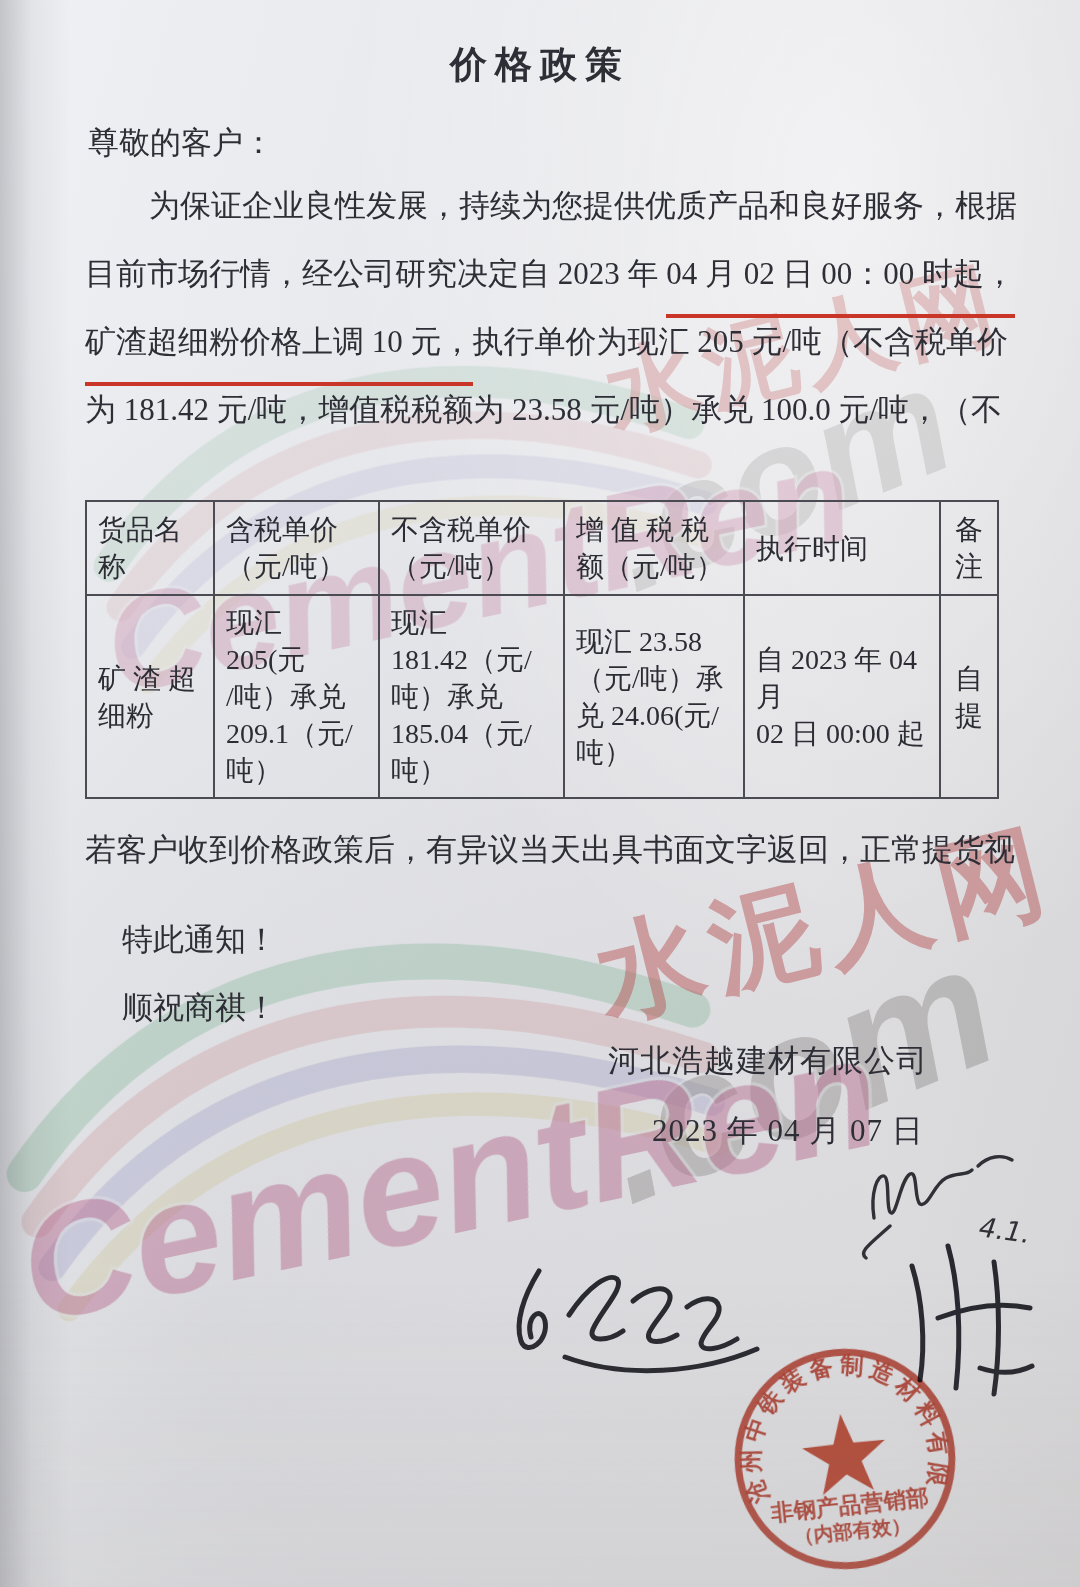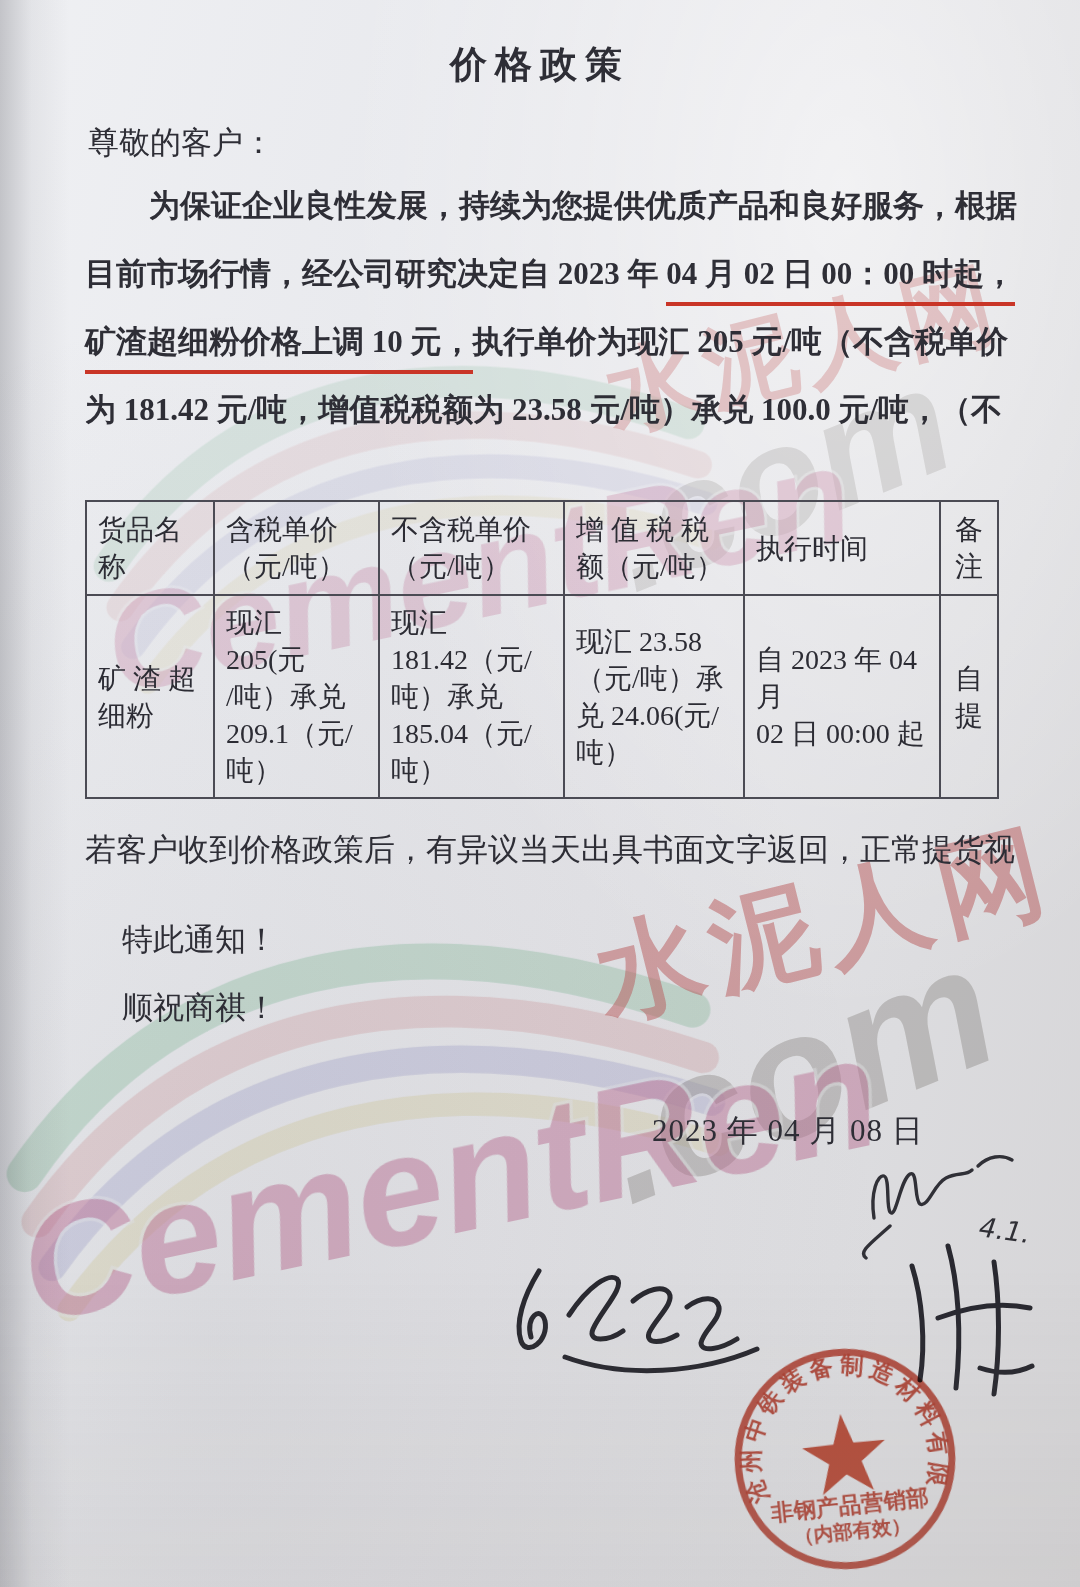--- a/index.html
+++ b/index.html
@@ -21,23 +21,23 @@
     content:""; position:absolute; left:0; right:0; bottom:0; height:320px;
     background:linear-gradient(180deg, rgba(150,145,140,0), rgba(150,145,140,.10));
     pointer-events:none;
   }
   .doc-title{
     position:absolute; top:40px; left:0; width:100%; text-align:center;
     font-size:37px; font-weight:700; letter-spacing:8px;
   }
   .salutation{position:absolute; top:122px; left:88px; font-size:31px;text-align:center;}
   .para{position:absolute; left:85px; width:912px; font-size:31px;}
-  .para .line{height:68px; line-height:68px; white-space:nowrap;font-weight:bold;}
+  .para .line{height:68px; line-height:68px; white-space:nowrap;}
   .indent{padding-left:64px;}
-  .ul-red{border-bottom:4px solid #c93527; padding-bottom:11px;}
+  .ul-red{border-bottom:4px solid #c93527; padding-bottom:23px;}
   .closing-line{position:absolute; left:85px; font-size:31px; line-height:44px; white-space:nowrap;}
   .price-table{
     position:absolute; left:85px; top:500px; width:912px;
     border-collapse:collapse; table-layout:fixed;
     font-size:28px; color:#2c2c34;
   }
   .price-table td{
     border:2px solid #4b4b54; padding:8px 11px; vertical-align:middle;
     line-height:37px; white-space:pre-line; overflow:hidden;
   }
@@ -128,21 +128,22 @@
         <td class="note-col">自
 提</td>
       </tr>
     </tbody>
   </table>
 
   <div class="closing-line" style="top:828px;">若客户收到价格政策后，有异议当天出具书面文字返回，正常提货视</div>
   <div class="closing-line" style="top:918px; left:122px;">特此通知！</div>
   <div class="closing-line" style="top:986px; left:122px;">顺祝商祺！</div>
 
-  <div class="signoff-date">2023 年 04 月 08 日</div>
+  <div class="signoff-company">河北浩越建材有限公司</div>
+  <div class="signoff-date">2023 年 04 月 07 日</div>
 
   <svg class="sig" style="left:860px; top:1140px;" width="190" height="130" viewBox="0 0 190 130">
     <g fill="none" stroke="#23232b" stroke-width="3.4" stroke-linecap="round" opacity="0.9">
       <path d="M14,78 C10,52 18,34 24,36 C30,38 26,66 30,72 C36,80 40,40 50,34 C58,30 54,60 60,64 C68,68 74,44 86,38 C98,32 106,36 112,30"></path>
       <path d="M118,26 C128,16 142,14 152,20"></path>
       <path d="M30,86 C10,104 -2,112 6,118"></path>
     </g>
     <text class="hand-date" x="118" y="96" font-size="27" fill="#23232b" opacity="0.9" transform="rotate(8 118 96)">4.1.</text>
   </svg>
 

